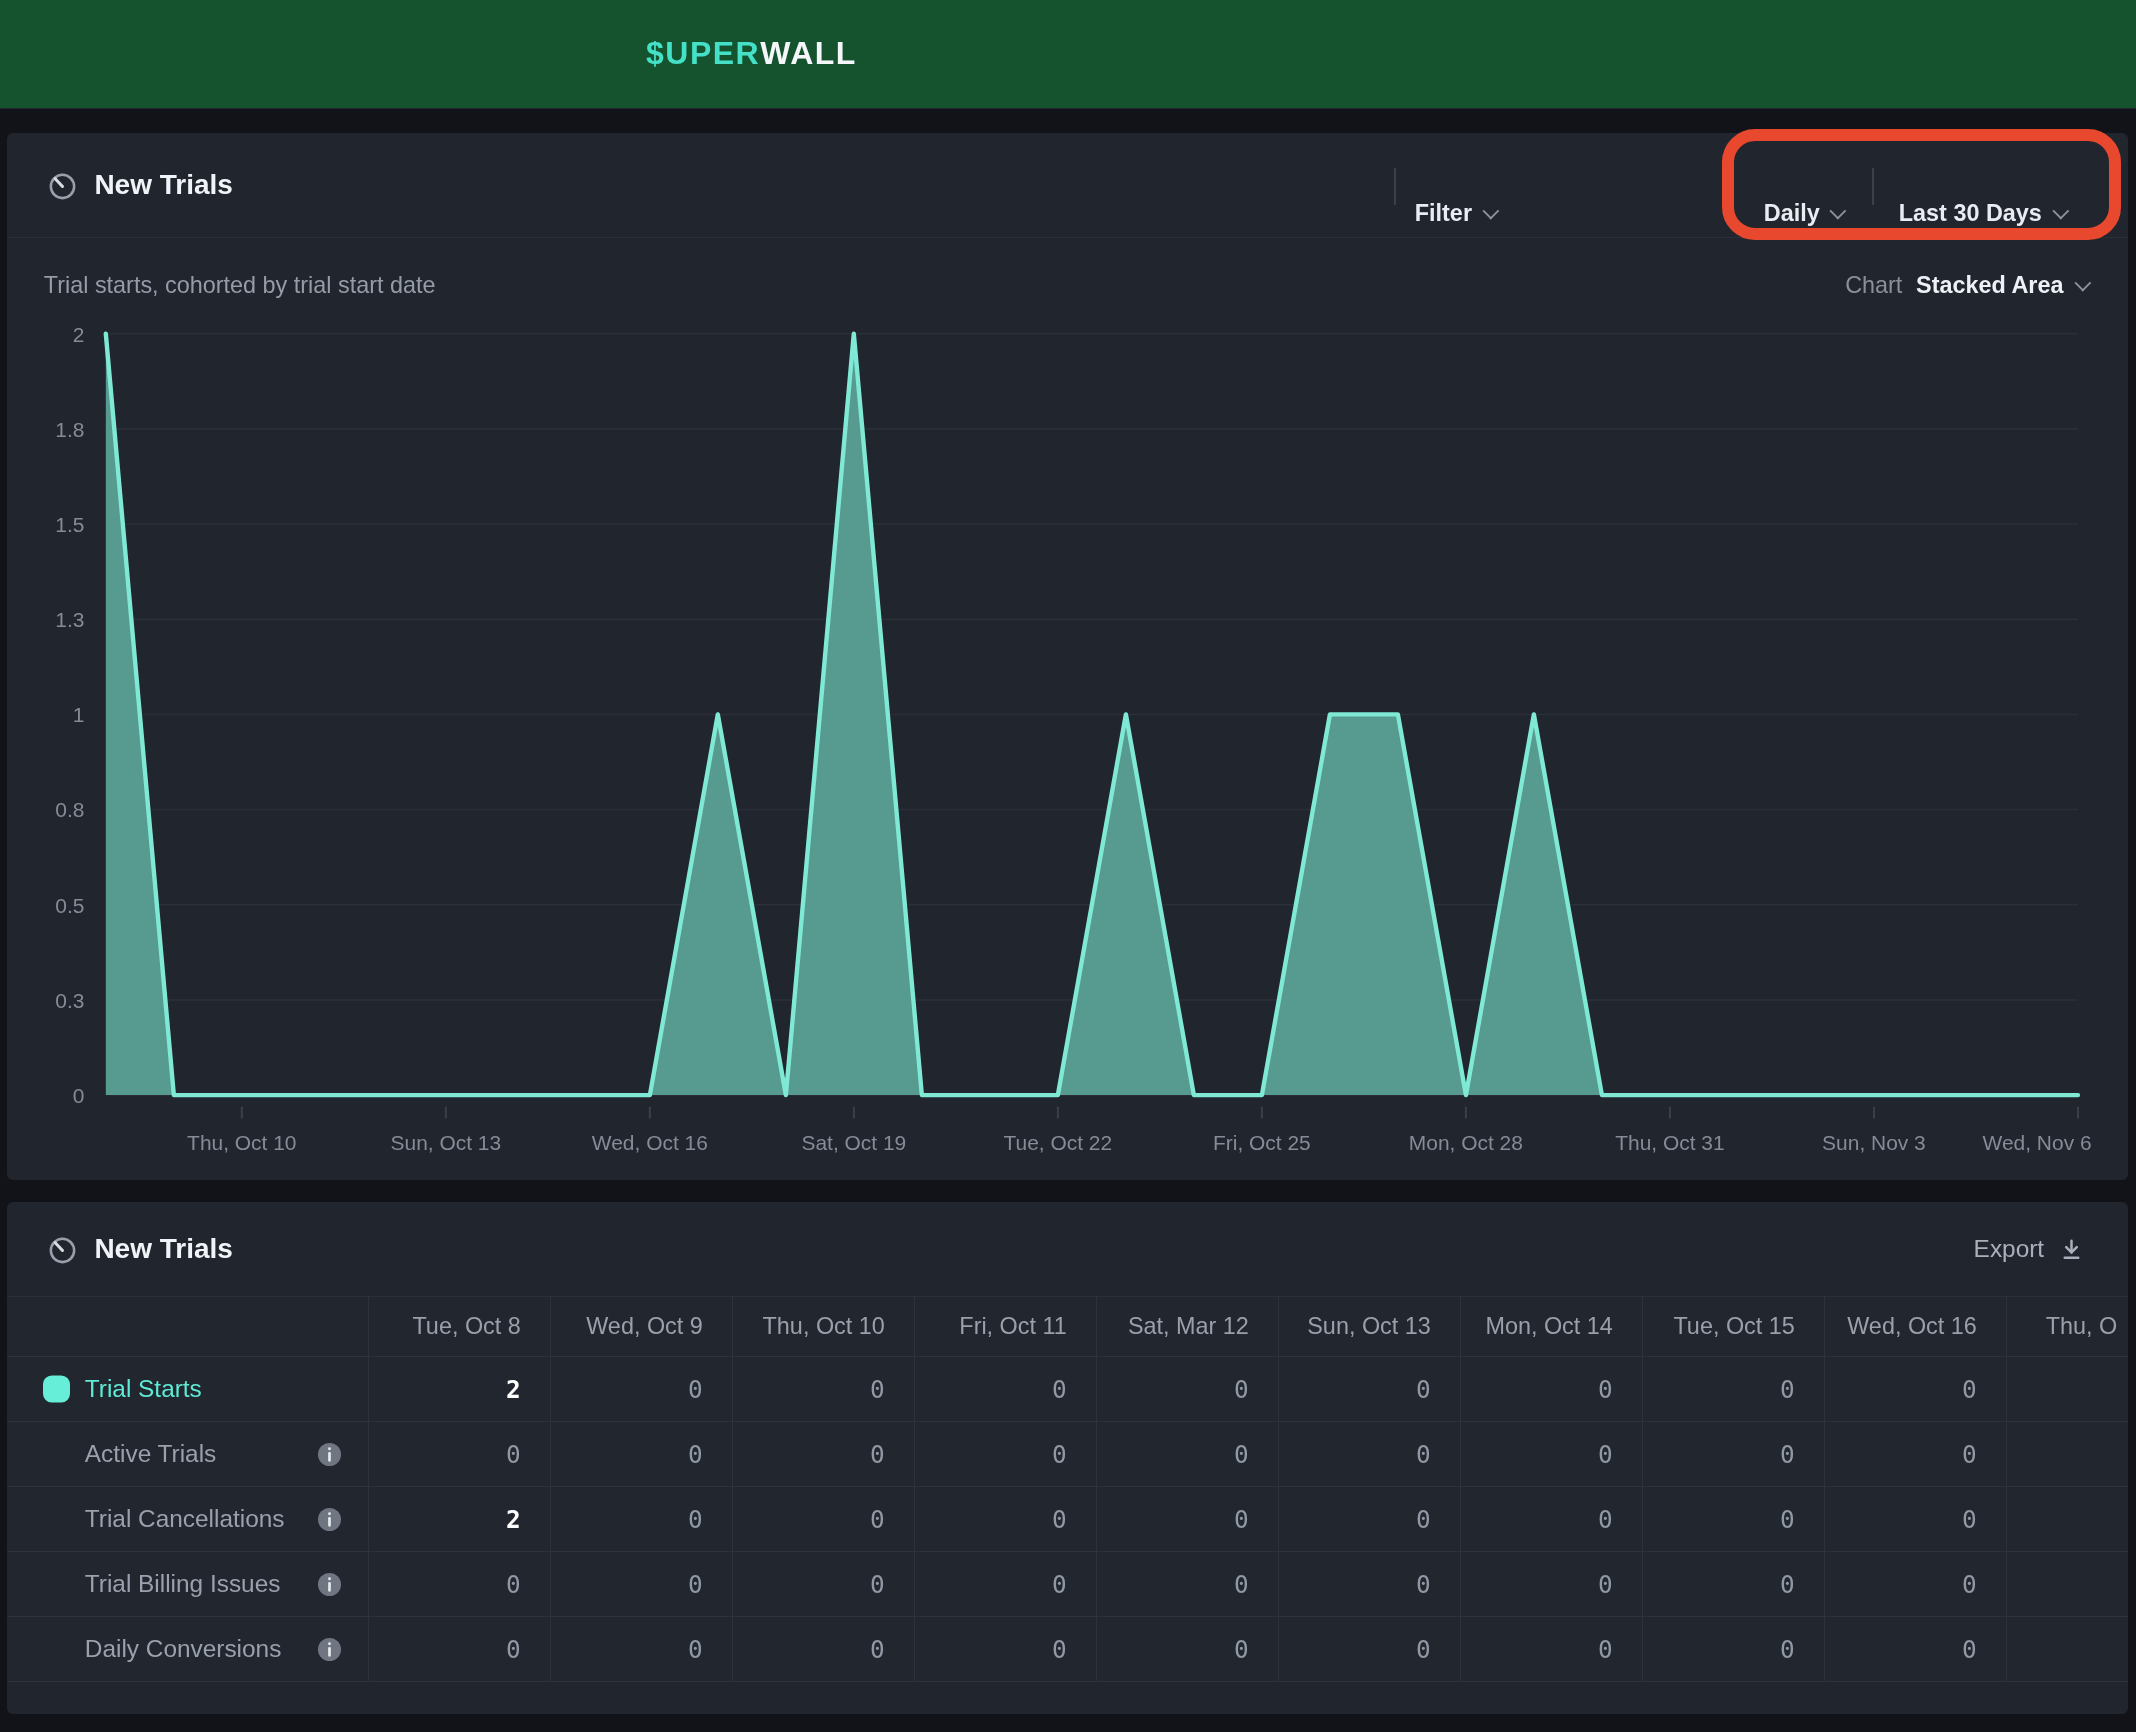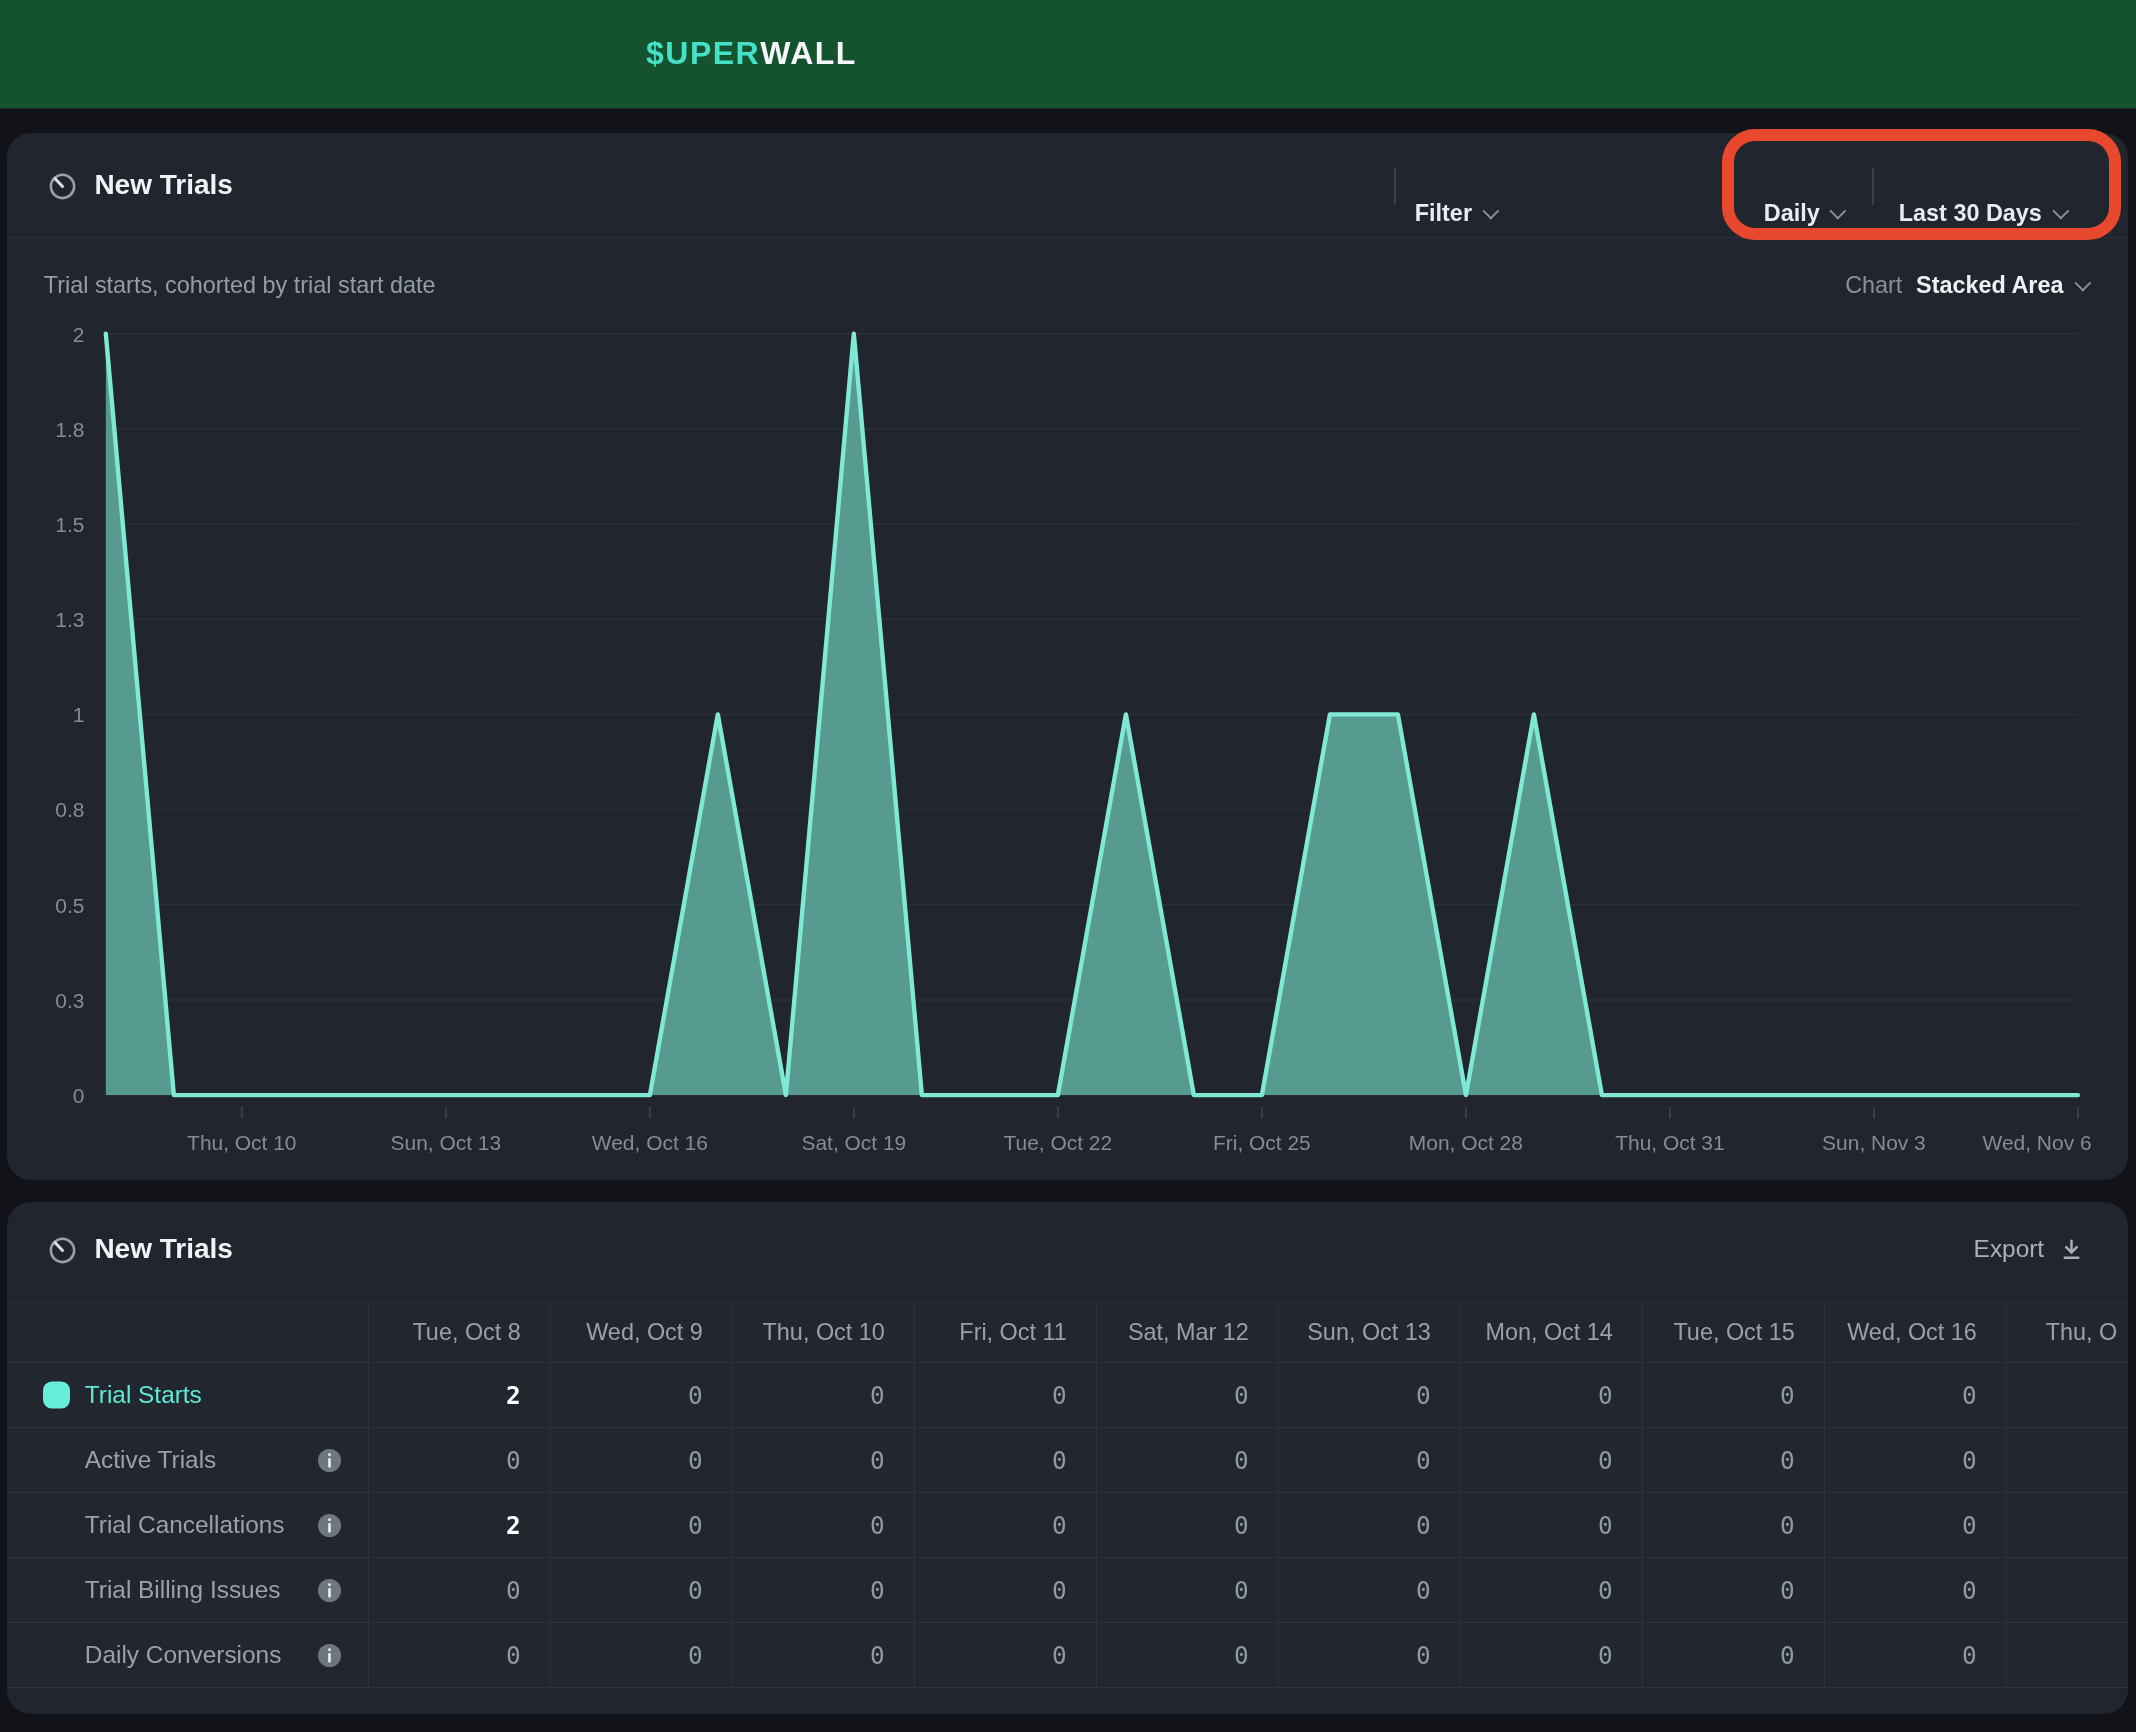--- a/index.html
+++ b/index.html
@@ -19,21 +19,21 @@
     position:absolute; left:646px; top:0; height:106px;
     display:flex; align-items:center;
     font-size:32px; font-weight:800; letter-spacing:1.5px;
   }
   .brand .accent { color:#45e0c8; }
   .brand .rest   { color:#f4f6f9; }
 
   
   .panel {
     position:absolute; left:6.8px; width:2121px;
-    background:#21252e; border-radius:24px;
+    background:#21252e; border-radius:6px;
   }
   #chart-panel { top:133px;  height:1047px; }
   #table-panel { top:1202px; height:512px; }
 
   .panel-header {
     position:absolute; left:0; top:0; width:100%;
     display:flex; align-items:center; padding-left:39px;
   }
   #chart-panel .panel-header { height:105px; border-bottom:1px solid #2a2f39; }
   #table-panel .panel-header { height:94px; }
@@ -72,21 +72,21 @@
     border:12.7px solid #e8482e; border-radius:33px; z-index:10; pointer-events:none;
   }
 
   
   .export-btn {
     position:absolute; right:43px; top:0; height:94px;
     display:flex; align-items:center; gap:13.7px;
     font-size:24.4px; font-weight:400; color:#aab0bb; cursor:pointer;
   }
   #data-table {
-    position:absolute; left:0; top:100px; width:2121px;
+    position:absolute; left:0; top:94px; width:2121px;
     display:grid; overflow:hidden;
     border-top:1px solid #2a2f39;
   }
   .th, .td {
     display:flex; align-items:center; justify-content:flex-end;
     padding-right:29px; border-bottom:1px solid #2d323c;
     background:#22262f;
   }
   .th { height:60px; font-size:23.4px; color:#9aa0ab; font-weight:500; }
   .td { height:65px; }

